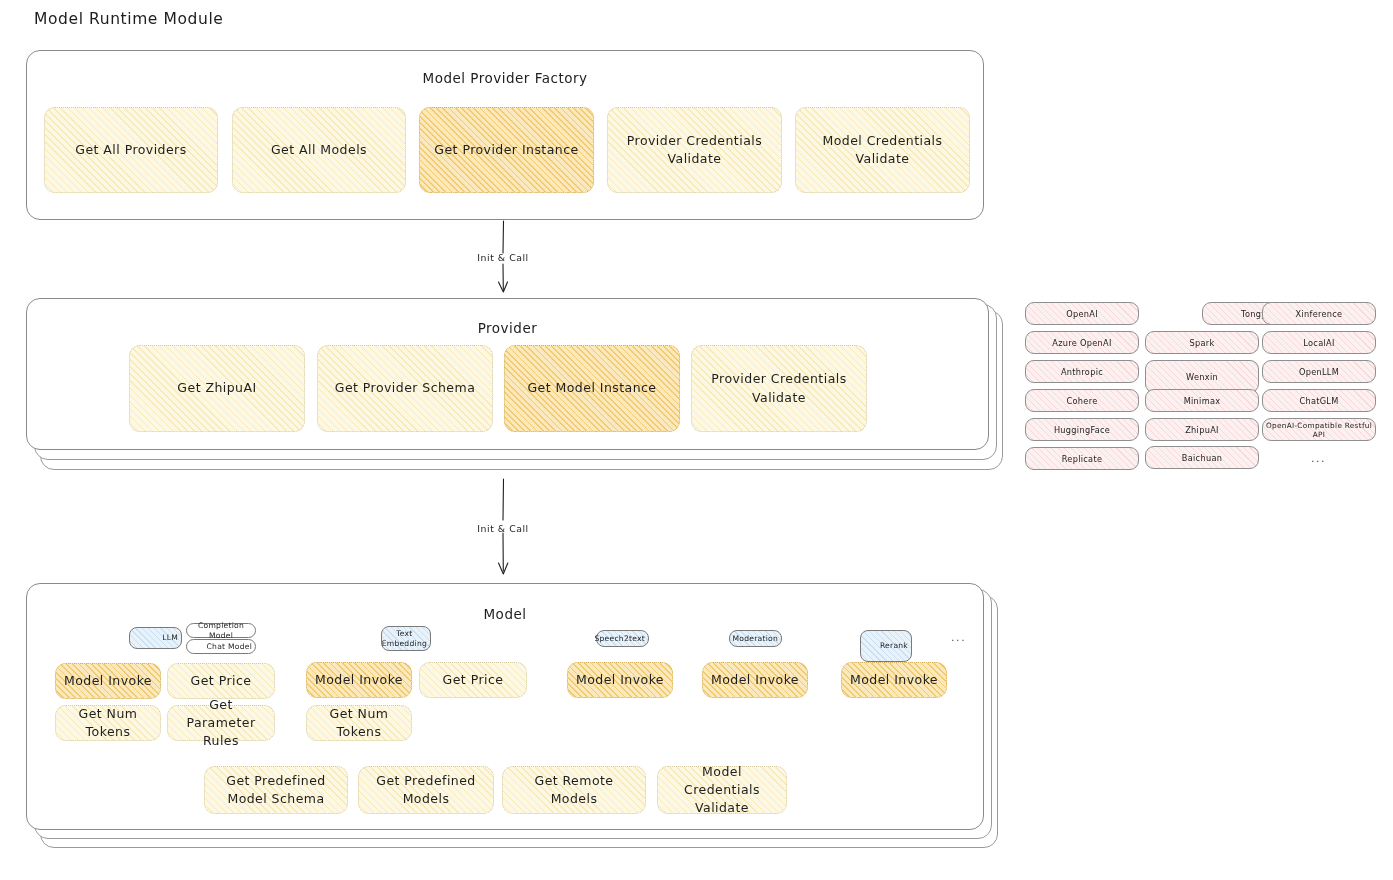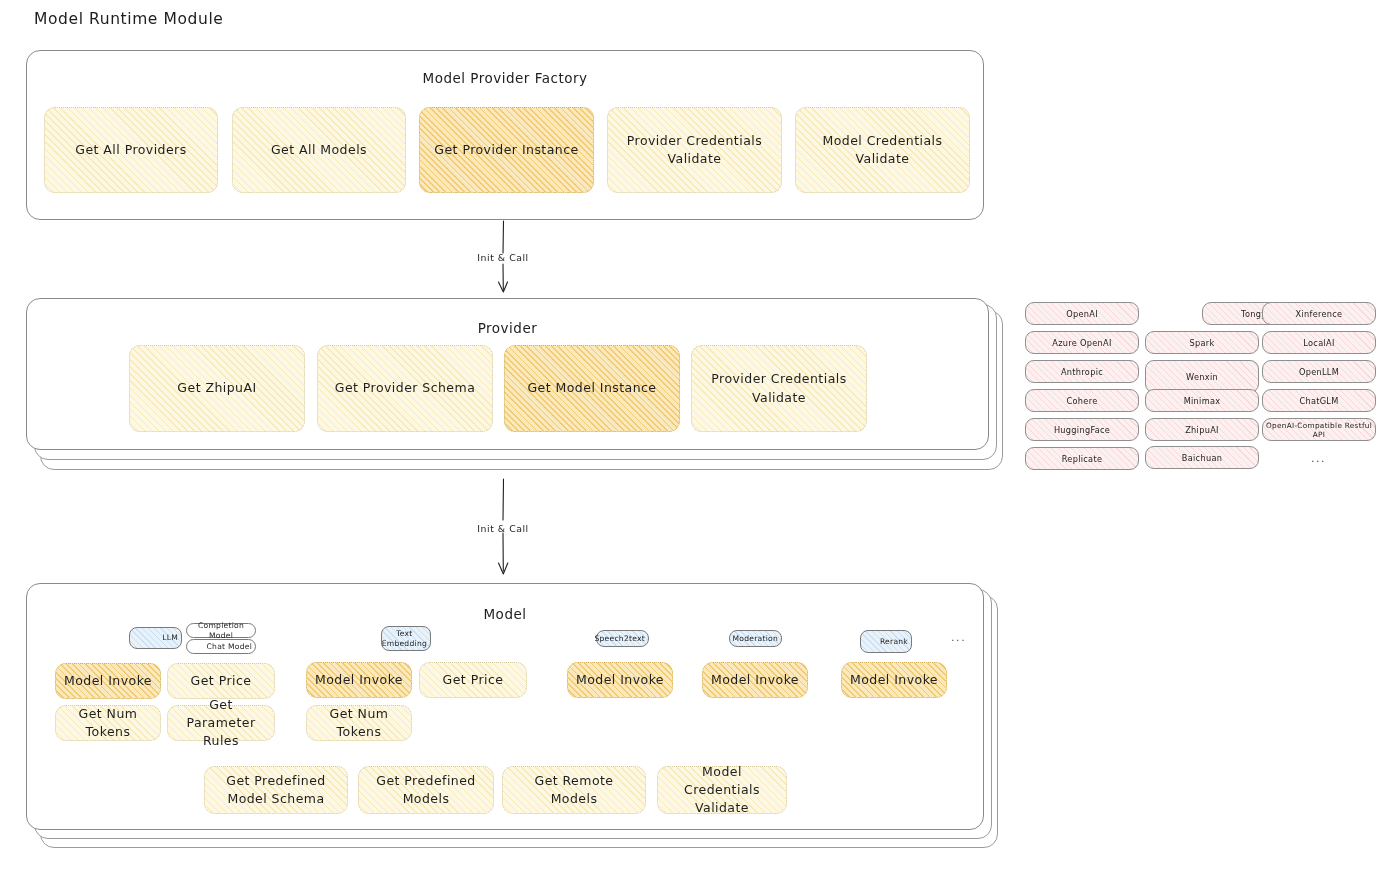--- a/index.html
+++ b/index.html
@@ -282,21 +282,21 @@
     <span>Model Invoke</span>
   </div>
 
   <div class="badge" style="left:729px; top:630px; width:53px; height:17px; z-index:3;">
     <span>Moderation</span>
   </div>
   <div class="node strong" style="left:702px; top:662px; width:106px; height:36px; z-index:3;">
     <span>Model Invoke</span>
   </div>
 
-  <div class="badge" style="left:860px; top:630px; width:52px; height:23px; z-index:3;">
+  <div class="badge" style="left:860px; top:630px; width:52px; height:32px; z-index:3;">
     <span>Rerank</span>
   </div>
   <div class="node strong" style="left:841px; top:662px; width:106px; height:36px; z-index:3;">
     <span>Model Invoke</span>
   </div>
 
   <div class="dots-inline hand" style="left:951px; top:631px; z-index:3;">...</div>
 
   <div class="node light" style="left:204px; top:766px; width:144px; height:48px; z-index:3;">
     <span>Get Predefined Model Schema</span>

